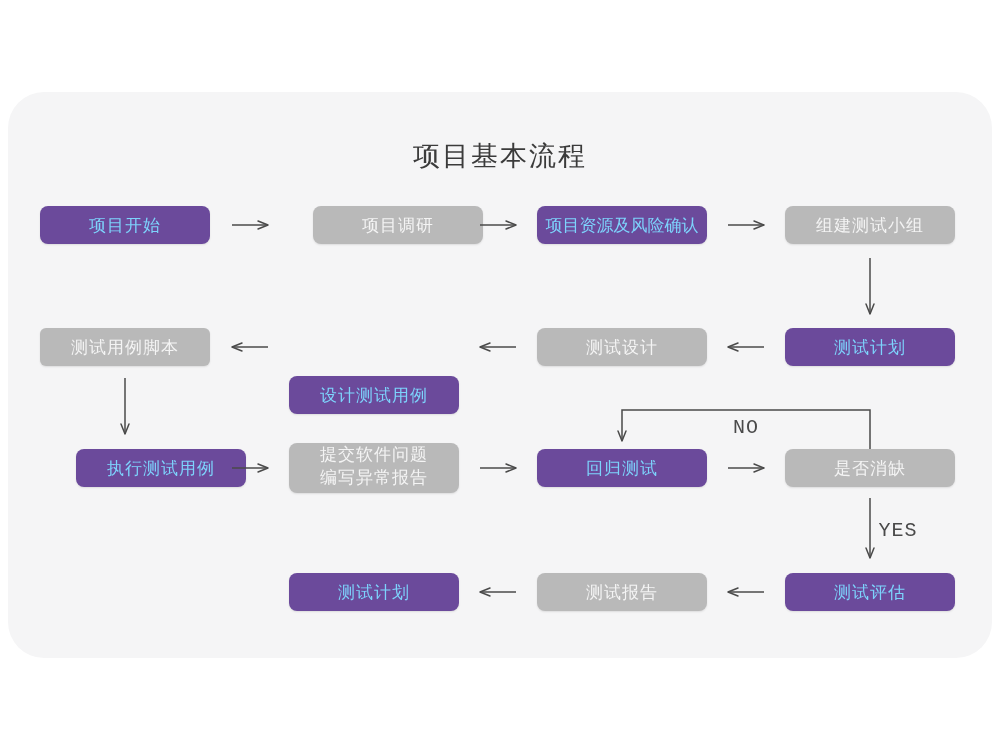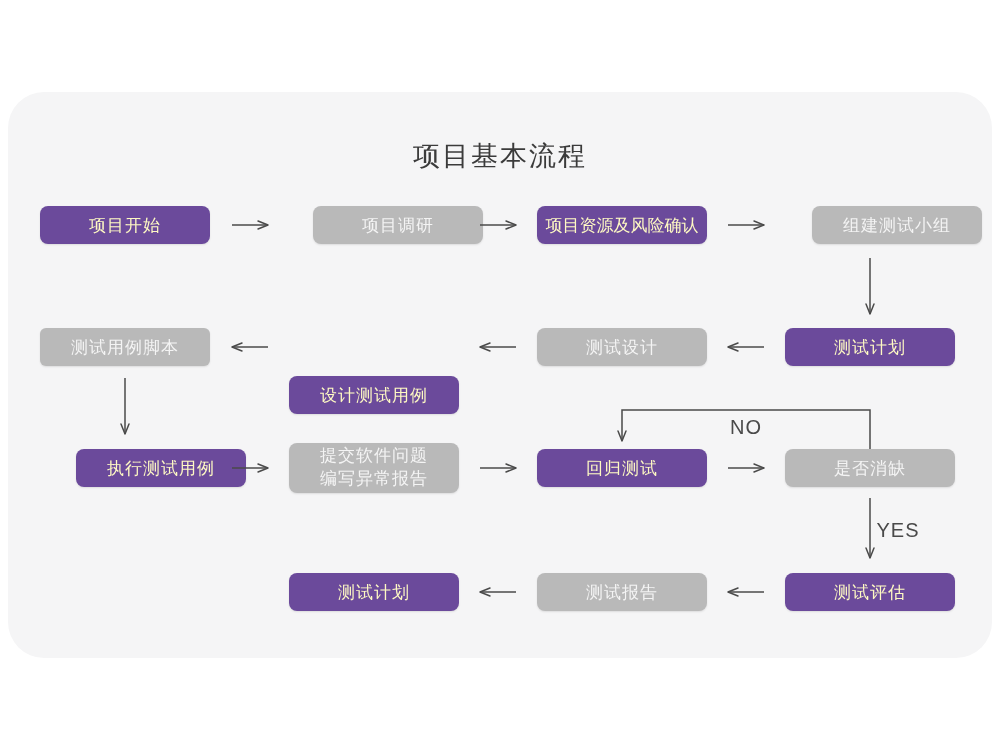--- a/index.html
+++ b/index.html
@@ -6,42 +6,42 @@
     --purple:#6b4a9b;
     --gray:#b9b9b9;
     --card-background:#f5f5f6;
     --arrow:#4a4a4a;
     --page-background:#ffffff;
     --title-color:#3b3b3b;
   }
   html,body{margin:0;padding:0;background:var(--page-background);}
   #stage{
     position:relative;width:1000px;height:750px;overflow:hidden;
-    font-family:Liberation Sans, sans-serif;
+    font-family:Liberation Mono, monospace;
   }
   .card{
     position:absolute;left:8px;top:92px;width:984px;height:566px;
     background:var(--card-background);border-radius:36px;
   }
   .title{
     position:absolute;left:0;right:0;top:138px;text-align:center;
     font-size:27px;letter-spacing:2px;color:var(--title-color);font-weight:500;
   }
   .node{
     position:absolute;width:170px;height:38px;border-radius:8px;
     display:flex;align-items:center;justify-content:center;
-    color:#fef9c3;font-size:17px;letter-spacing:1px;white-space:nowrap;
+    color:#7dd3fc;font-size:17px;letter-spacing:1px;white-space:nowrap;
     box-shadow:0 1px 2px rgba(0,0,0,0.10);
   }
   .node.purple{background:var(--purple);}
   .node.gray{background:var(--gray);color:#f4f4f4;}
   #n-start{left:40px;top:206px;}
   #n-research{left:289px;top:206px;margin-left:24px;}
   #n-risk{left:537px;top:206px;letter-spacing:0;}
-  #n-team{left:812px;top:206px;}
+  #n-team{left:785px;top:206px;}
   #n-plan{left:785px;top:328px;}
   #n-design{left:537px;top:328px;}
   #n-case-design{left:289px;top:328px;margin-top:48px;}
   #n-case-script{left:40px;top:328px;border-radius:6px;}
   #n-case-exec{left:40px;top:449px;margin-left:36px;}
   #n-issue{left:289px;top:443px;height:50px;flex-direction:column;line-height:1.35;}
   #n-regression{left:537px;top:449px;}
   #n-defect{left:785px;top:449px;}
   #n-eval{left:785px;top:573px;}
   #n-report{left:537px;top:573px;text-align:center;}

